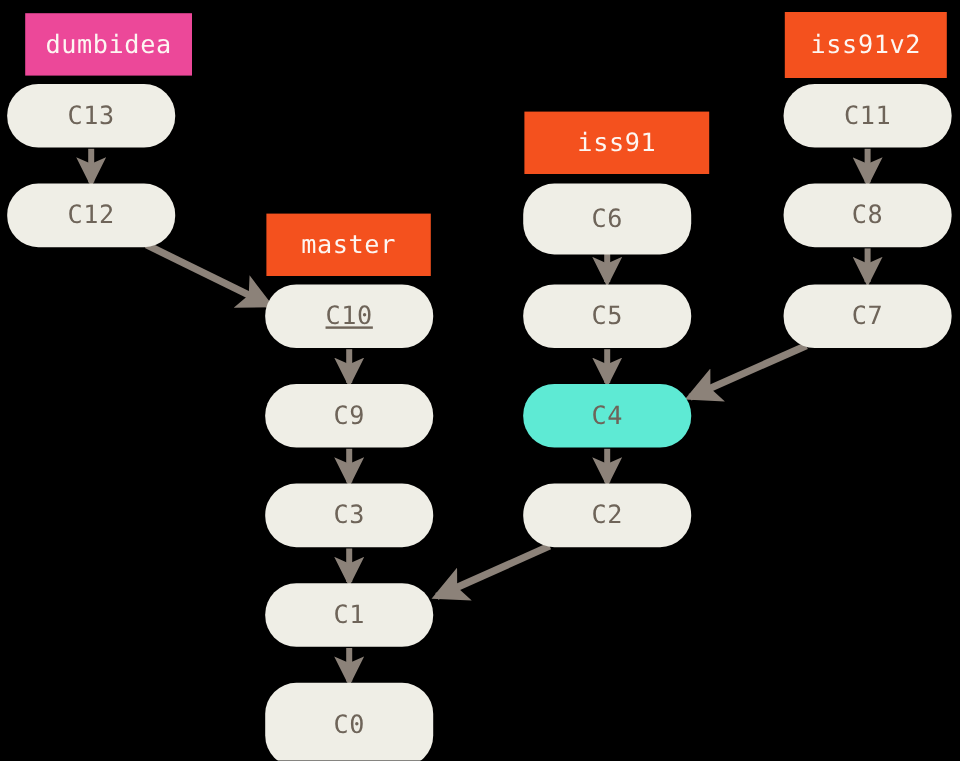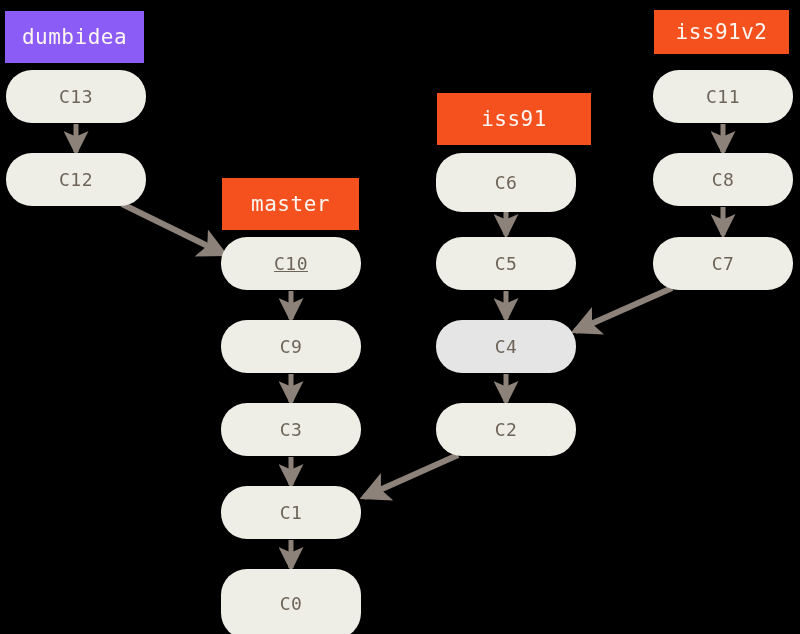--- a/index.html
+++ b/index.html
@@ -26,21 +26,21 @@
   }
   .node {
     position: absolute;
     box-sizing: border-box;
     display: flex;
     align-items: center;
     justify-content: center;
     background: #efeee6;
     border-radius: 26px;
     color: #6e6459;
-    font-size: 18px;
+    font-size: 21px;
     letter-spacing: 0.5px;
     line-height: 1;
     z-index: 2;
   }
   .branch-label {
     position: absolute;
     box-sizing: border-box;
     display: flex;
     align-items: center;
     justify-content: center;
@@ -75,35 +75,35 @@
         <line x1="506" y1="291" x2="506" y2="319" stroke="#8c8279" stroke-width="5" marker-end="url(#arrowhead)"></line>
         <line x1="506" y1="374" x2="506" y2="402" stroke="#8c8279" stroke-width="5" marker-end="url(#arrowhead)"></line>
         <line x1="458" y1="455" x2="364" y2="497" stroke="#8c8279" stroke-width="6" marker-end="url(#arrowhead)"></line>
         <line x1="723" y1="124" x2="723" y2="152" stroke="#8c8279" stroke-width="5" marker-end="url(#arrowhead)"></line>
         <line x1="723" y1="207" x2="723" y2="235" stroke="#8c8279" stroke-width="5" marker-end="url(#arrowhead)"></line>
         <line x1="672" y1="288" x2="575" y2="331" stroke="#8c8279" stroke-width="6" marker-end="url(#arrowhead)"></line>
       </g>
   </svg>
 
   <div id="branches-group">
-      <div class="branch-label" style="left: 5px; top: 11px; width: 139px; height: 52px; background: #8b5cf6; color: rgb(253, 246, 242);">dumbidea</div>
+      <div class="branch-label" style="left: 21px; top: 11px; width: 139px; height: 52px; background: #ec4899; color: rgb(253, 246, 242);">dumbidea</div>
       <div class="branch-label" style="left: 222px; top: 178px; width: 137px; height: 52px; background: rgb(244, 81, 30); color: rgb(253, 246, 242);">master</div>
       <div class="branch-label" style="left: 437px; top: 93px; width: 154px; height: 52px; background: rgb(244, 81, 30); color: rgb(253, 246, 242);">iss91</div>
-      <div class="branch-label" style="left: 654px; top: 10px; width: 135px; height: 44px; background: rgb(244, 81, 30); color: rgb(253, 246, 242);">iss91v2</div>
+      <div class="branch-label" style="left: 654px; top: 10px; width: 135px; height: 55px; background: rgb(244, 81, 30); color: rgb(253, 246, 242);">iss91v2</div>
     </div>
   <div id="commits-group">
       <div class="node" style="left: 6px; top: 70px; width: 140px; height: 53px; background: rgb(239, 238, 230); color: rgb(110, 100, 89);">C13</div>
       <div class="node" style="left: 6px; top: 153px; width: 140px; height: 53px; background: rgb(239, 238, 230); color: rgb(110, 100, 89);">C12</div>
       <div class="node" style="left: 221px; top: 237px; width: 140px; height: 53px; background: rgb(239, 238, 230); color: rgb(110, 100, 89); text-decoration: underline;">C10</div>
       <div class="node" style="left: 221px; top: 320px; width: 140px; height: 53px; background: rgb(239, 238, 230); color: rgb(110, 100, 89);">C9</div>
       <div class="node" style="left: 221px; top: 403px; width: 140px; height: 53px; background: rgb(239, 238, 230); color: rgb(110, 100, 89);">C3</div>
       <div class="node" style="left: 221px; top: 486px; width: 140px; height: 53px; background: rgb(239, 238, 230); color: rgb(110, 100, 89);">C1</div>
       <div class="node" style="left: 221px; top: 569px; width: 140px; height: 70px; background: rgb(239, 238, 230); color: rgb(110, 100, 89);">C0</div>
       <div class="node" style="left: 436px; top: 153px; width: 140px; height: 59px; background: rgb(239, 238, 230); color: rgb(110, 100, 89);">C6</div>
       <div class="node" style="left: 436px; top: 237px; width: 140px; height: 53px; background: rgb(239, 238, 230); color: rgb(110, 100, 89);">C5</div>
-      <div class="node" style="left: 436px; top: 320px; width: 140px; height: 53px; background: #e5e5e5; color: rgb(110, 100, 89);">C4</div>
+      <div class="node" style="left: 436px; top: 320px; width: 140px; height: 53px; background: #5eead4; color: rgb(110, 100, 89);">C4</div>
       <div class="node" style="left: 436px; top: 403px; width: 140px; height: 53px; background: rgb(239, 238, 230); color: rgb(110, 100, 89);">C2</div>
       <div class="node" style="left: 653px; top: 70px; width: 140px; height: 53px; background: rgb(239, 238, 230); color: rgb(110, 100, 89);">C11</div>
       <div class="node" style="left: 653px; top: 153px; width: 140px; height: 53px; background: rgb(239, 238, 230); color: rgb(110, 100, 89);">C8</div>
       <div class="node" style="left: 653px; top: 237px; width: 140px; height: 53px; background: rgb(239, 238, 230); color: rgb(110, 100, 89); text-align: center;">C7</div>
     </div>
 
 </div>
 
 </body></html>

